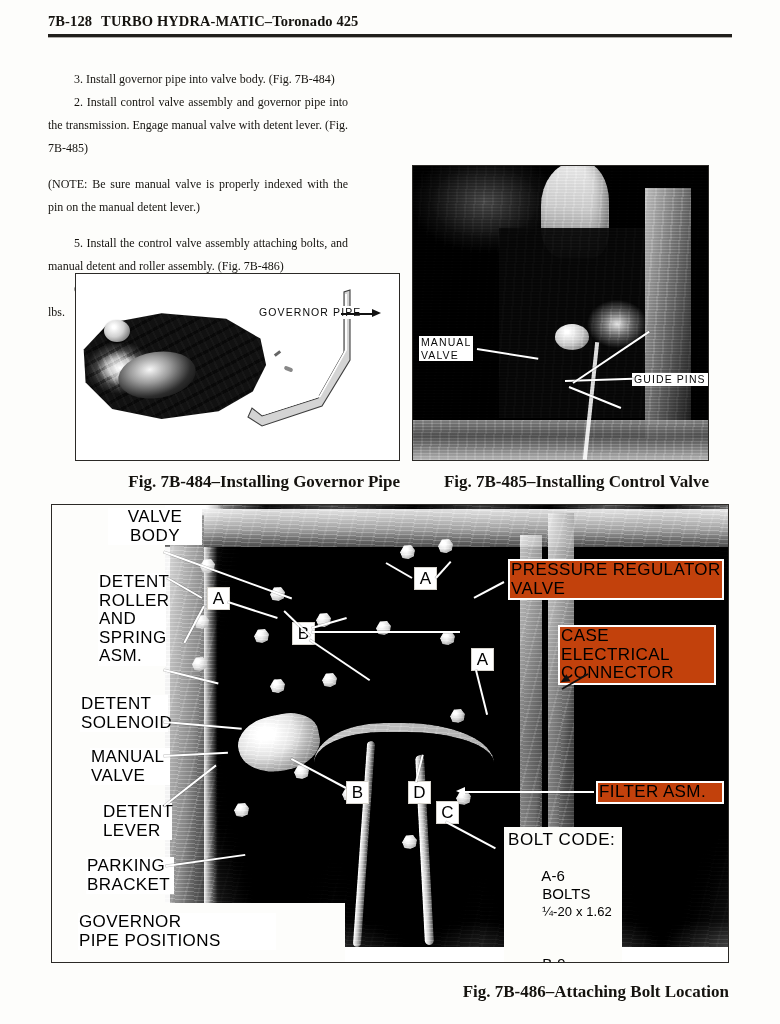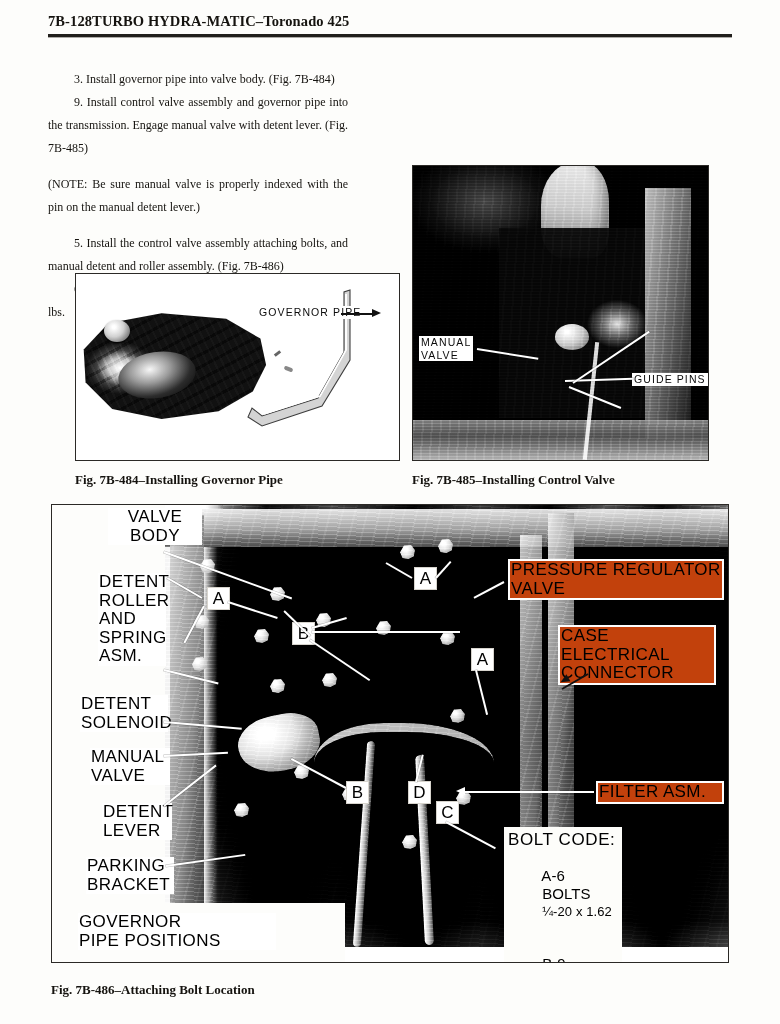--- a/index.html
+++ b/index.html
@@ -21,21 +21,21 @@
   .running-head {
     position: absolute;
     left: 48px;
     top: 13px;
     font-family: "Liberation Serif", serif;
     font-weight: bold;
     font-size: 14.5px;
     letter-spacing: 0.1px;
     white-space: nowrap;
   }
-  .running-head .folio { }
+  .running-head .folio { margin-right: 9px; }
   .head-rule {
     position: absolute;
     left: 48px;
     top: 34px;
     width: 684px;
     height: 3px;
     background: #211f1c;
   }
   .head-rule::after {
     content: "";
@@ -67,22 +67,22 @@
     position: absolute;
     border: 1.6px solid #2b2926;
     background: #ffffff;
     box-sizing: border-box;
     overflow: hidden;
   }
   .figcap {
     position: absolute;
     font-family: "Liberation Serif", serif;
     font-weight: bold;
-    font-size: 13px;
-    text-align: left;
+    font-size: 17px;
+    text-align: right;
     white-space: nowrap;
   }
 
   
   #fig-484 { left: 75px; top: 273px; width: 325px; height: 188px; }
   
   #fig-485 { left: 412px; top: 165px; width: 297px; height: 296px; }
   
   #fig-486 { left: 51px; top: 504px; width: 678px; height: 459px; }
 
@@ -338,21 +338,21 @@
 
 <div class="page">
 
   <div class="running-head">
     <span class="folio">7B-128</span><span>TURBO HYDRA-MATIC–Toronado 425</span>
   </div>
   <div class="head-rule"></div>
 
   <div class="col col-left">
     <p class="para">3. Install governor pipe into valve body. (Fig. 7B-484)</p>
-    <p class="para">9. Install control valve assembly and governor pipe into the transmission. Engage manual valve with detent lever. (Fig. 7B-485)</p>
+    <p class="para">2. Install control valve assembly and governor pipe into the transmission. Engage manual valve with detent lever. (Fig. 7B-485)</p>
     <p class="para note">(NOTE: Be sure manual valve is properly indexed with the pin on the manual detent lever.)</p>
     <p class="para gap">5. Install the control valve assembly attaching bolts, and manual detent and roller assembly. (Fig. 7B-486)</p>
     <p class="para">6. Torque control valve assembly attaching bolts to 8 ft. lbs.</p>
   </div>
 
 
   <div class="figbox" id="fig-484">
     <div class="photo" style="inset:0;">
       <div class="pA-body"></div>
       <div class="pA-cap"></div>

